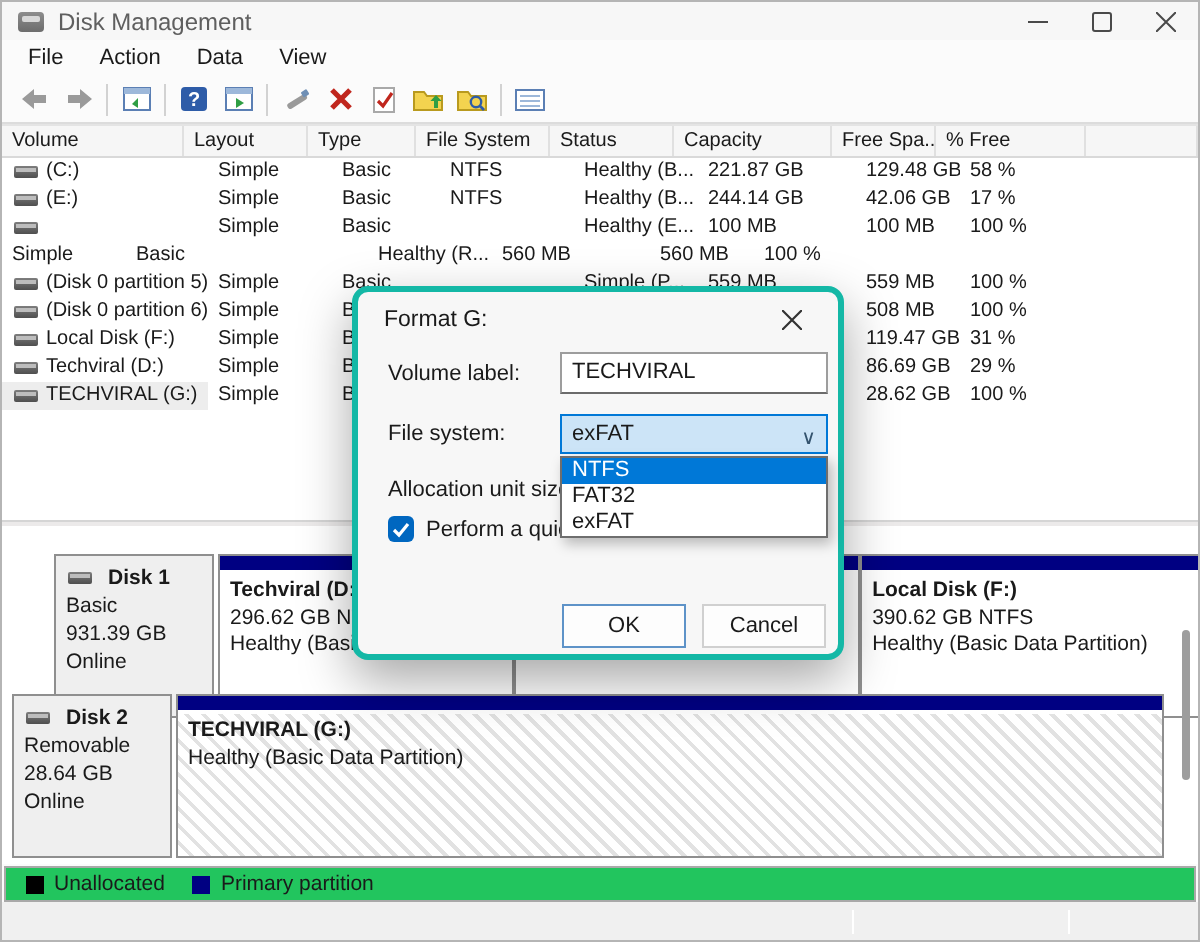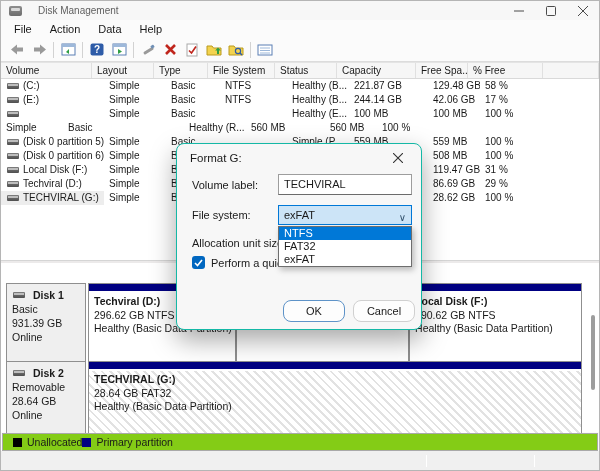--- a/index.html
+++ b/index.html
@@ -3,21 +3,21 @@
 <meta charset="utf-8">
 <style>
   * { margin:0; padding:0; box-sizing:border-box; font-family:"Liberation Sans", sans-serif; }
   html,body { width:600px; height:471px; overflow:hidden; background:#fff; }
   .window { position:relative; width:600px; height:471px; background:#fbfbfb; border:1px solid #b5b5b5; overflow:hidden; }
 
   
   .titlebar { position:absolute; top:0; left:0; right:0; height:19px; background:#f7f7f7; display:flex; align-items:center; }
   .appicon { width:13px; height:10px; margin-left:8px; background:linear-gradient(#8d8d8d,#6c6c6c); border-radius:2px; position:relative; }
   .appicon:before { content:""; position:absolute; left:2px; top:2px; right:2px; height:3px; background:#d8d8d8; border-radius:1px; }
-  .apptitle { font-size:10px; color:#5f5f5f; margin-left:16px; }
+  .apptitle { font-size:12px; color:#5f5f5f; margin-left:7px; }
   .wincontrols { margin-left:auto; display:flex; height:100%; }
   .wc { width:32px; height:100%; display:flex; align-items:center; justify-content:center; color:#4a4a4a; font-size:10px; }
   .wc svg { display:block; }
 
   
   .menubar { position:absolute; top:19px; left:0; right:0; height:18px; background:#fbfbfb; display:flex; align-items:center; padding-left:4px; }
   .menu-item { font-size:11px; color:#1a1a1a; padding:2px 9px; }
 
   
   .toolbar { position:absolute; top:37px; left:0; right:0; height:24px; background:#fbfbfb; border-bottom:1px solid #dcdcdc; display:flex; align-items:center; padding-left:5px; }
@@ -46,44 +46,44 @@
   .parts { position:absolute; left:87px; width:494px; top:0; bottom:0; }
   .part { position:absolute; top:0; bottom:0; border:1px solid #8f8f8f; background:#fff; overflow:hidden; }
   .band { height:8px; background:#000082; border-bottom:1px solid #fff; }
   .part.hatch .pbody { background:repeating-linear-gradient(45deg,#ffffff 0 4px,#e2e2e2 4px 6px); }
   .pbody { position:absolute; top:9px; left:0; right:0; bottom:0; padding:2px 5px; font-size:10.5px; line-height:13.5px; white-space:nowrap; color:#1a1a1a; }
   .pt { font-weight:bold; }
   .vscroll { position:absolute; right:2px; top:2px; bottom:2px; width:8px; }
   .vthumb { position:absolute; left:2px; width:4px; background:#9d9d9d; border-radius:2px; }
 
   
-  .legendbar { position:absolute; top:432px; left:1px; right:1px; height:18px; background:#84cc16; border:1px solid #a9a9a9; display:flex; align-items:center; padding-left:10px; }
+  .legendbar { position:absolute; top:432px; left:1px; right:1px; height:18px; background:#22c55e; border:1px solid #a9a9a9; display:flex; align-items:center; padding-left:10px; gap:14px; }
   .litem { display:flex; align-items:center; gap:5px; font-size:10.5px; color:#1a1a1a; }
   .lsq { width:9px; height:9px; display:inline-block; }
   .statusbar { position:absolute; top:450px; left:0; right:0; bottom:0; background:#f0f0f0; }
   .ssep { position:absolute; top:4px; bottom:3px; width:1px; background:#d8d8d8; border-right:1px solid #fff; }
 
   
-  .dialog { position:absolute; left:175px; top:142px; width:246px; height:187px; background:#f7f7f7; border:1px solid #14b8a6; border-radius:8px; box-shadow:0 10px 26px rgba(0,0,0,.35); z-index:10; }
+  .dialog { position:absolute; left:175px; top:142px; width:246px; height:187px; background:#f7f7f7; border:3px solid #14b8a6; border-radius:8px; box-shadow:0 10px 26px rgba(0,0,0,.35); z-index:10; }
   .dtitle { position:absolute; left:13px; top:8px; font-size:11.5px; color:#1a1a1a; }
   .dclose { position:absolute; right:10px; top:4px; width:26px; height:20px; display:flex; align-items:center; justify-content:center; color:#333; }
   .dlabel { position:absolute; left:15px; font-size:11px; color:#1a1a1a; }
   .dinput { position:absolute; left:101px; top:30px; width:134px; height:21px; background:#fff; border:1px solid #9d9d9d; border-bottom-color:#6b6b6b; font-size:11px; line-height:19px; padding-left:5px; color:#1a1a1a; }
   .dcombo { position:absolute; left:101px; top:61px; width:134px; height:20px; background:#cce4f7; border:1px solid #0078d7; font-size:11px; line-height:18px; padding-left:5px; color:#1a1a1a; }
   .chev { position:absolute; right:5px; top:3px; color:#33536e; font-size:10px; }
   .dlist { position:absolute; left:101px; top:82px; width:134px; background:#fff; border:1px solid #6e6e6e; box-shadow:2px 3px 6px rgba(0,0,0,.25); z-index:12; }
   .opt { height:13px; font-size:11px; line-height:13px; padding-left:5px; color:#1a1a1a; }
   .opt.optsel { background:#0078d7; color:#fff; }
   .cbrow { position:absolute; left:15px; display:flex; align-items:center; gap:6px; }
   .cbox { width:13px; height:13px; border-radius:3px; display:flex; align-items:center; justify-content:center; }
   .cbox.on { background:#0067c0; }
   .cbox.off { background:#f5f5f5; border:1px solid #bdbdbd; }
   .cblabel { font-size:11px; color:#1a1a1a; }
   .cblabel.dis { color:#a2a2a2; }
-  .dbtn { position:absolute; top:156px; width:62px; height:22px; background:#fdfdfd; border:1px solid #d0d0d0; border-radius:8px; font-size:11px; color:#1a1a1a; display:flex; align-items:center; justify-content:center; }
+  .dbtn { position:absolute; top:156px; width:62px; height:22px; background:#fdfdfd; border:1px solid #d0d0d0; border-radius:0; font-size:11px; color:#1a1a1a; display:flex; align-items:center; justify-content:center; }
   .dbtn.okb { right:76px; border-color:#5e93c8; }
   .dbtn.cnb { right:6px; }
 </style>
 </head>
 <body>
 
 <div class="window">
 
   <div class="titlebar">
     <span class="appicon"></span>
@@ -104,21 +104,21 @@
             <path d="M0 0 L10 10 M10 0 L0 10" stroke="#4a4a4a" stroke-width="1"></path>
           </svg>
         </span>
     </div>
   </div>
 
   <div class="menubar">
       <span class="menu-item">File</span>
       <span class="menu-item">Action</span>
       <span class="menu-item">Data</span>
-      <span class="menu-item">Help</span>
+      <span class="menu-item">View</span>
     </div>
   <div class="toolbar">
       <span class="tb">
         <svg width="15" height="13">
           <path d="M1 6.5 L7 1.5 V4.5 H13 V8.5 H7 V11.5 Z" fill="#9a9a9a"></path>
         </svg>
       </span>
       <span class="tb">
         <svg width="15" height="13">
           <path d="M14 6.5 L8 1.5 V4.5 H2 V8.5 H8 V11.5 Z" fill="#9a9a9a"></path>
@@ -322,21 +322,21 @@
           <span class="vc" style="width: 75px;">100 %</span>
           <span class="vc" style="width: 46px; flex: 1 1 0%;"></span>
         </div>
       </div>
   </div>
 
   <div class="splitter"></div>
 
   <div class="diskpane">
     <div id="diskrows">
-        <div class="diskrow" style="top: 20px;">
+        <div class="diskrow" style="top: 14px; margin-left: 21px;">
           <div class="disklabel">
             <div class="dlname">
               <span class="dsk"></span>
               <span>Disk 1</span>
             </div>
             <div>Basic</div>
             <div>931.39 GB</div>
             <div>Online</div>
           </div>
           <div class="parts">
@@ -359,36 +359,35 @@
             <div class="part" style="left: 65%; width: 35%;">
               <div class="band"></div>
               <div class="pbody">
                 <div class="pt">Local Disk  (F:)</div>
                 <div>390.62 GB NTFS</div>
                 <div>Healthy (Basic Data Partition)</div>
               </div>
             </div>
           </div>
         </div>
-        <div class="diskrow" style="top: 98px;">
+        <div class="diskrow" style="top: 84px;">
           <div class="disklabel">
             <div class="dlname">
               <span class="dsk"></span>
               <span>Disk 2</span>
             </div>
             <div>Removable</div>
             <div>28.64 GB</div>
             <div>Online</div>
           </div>
           <div class="parts">
             <div class="part hatch" style="left: 0%; width: 100%;">
               <div class="band"></div>
               <div class="pbody">
                 <div class="pt">TECHVIRAL  (G:)</div>
-                <div>28.64 GB FAT32</div>
                 <div>Healthy (Basic Data Partition)</div>
               </div>
             </div>
           </div>
         </div>
       </div>
     <div class="vscroll">
       <div class="vthumb" style="top:50px;height:75px;"></div>
     </div>
   </div>

